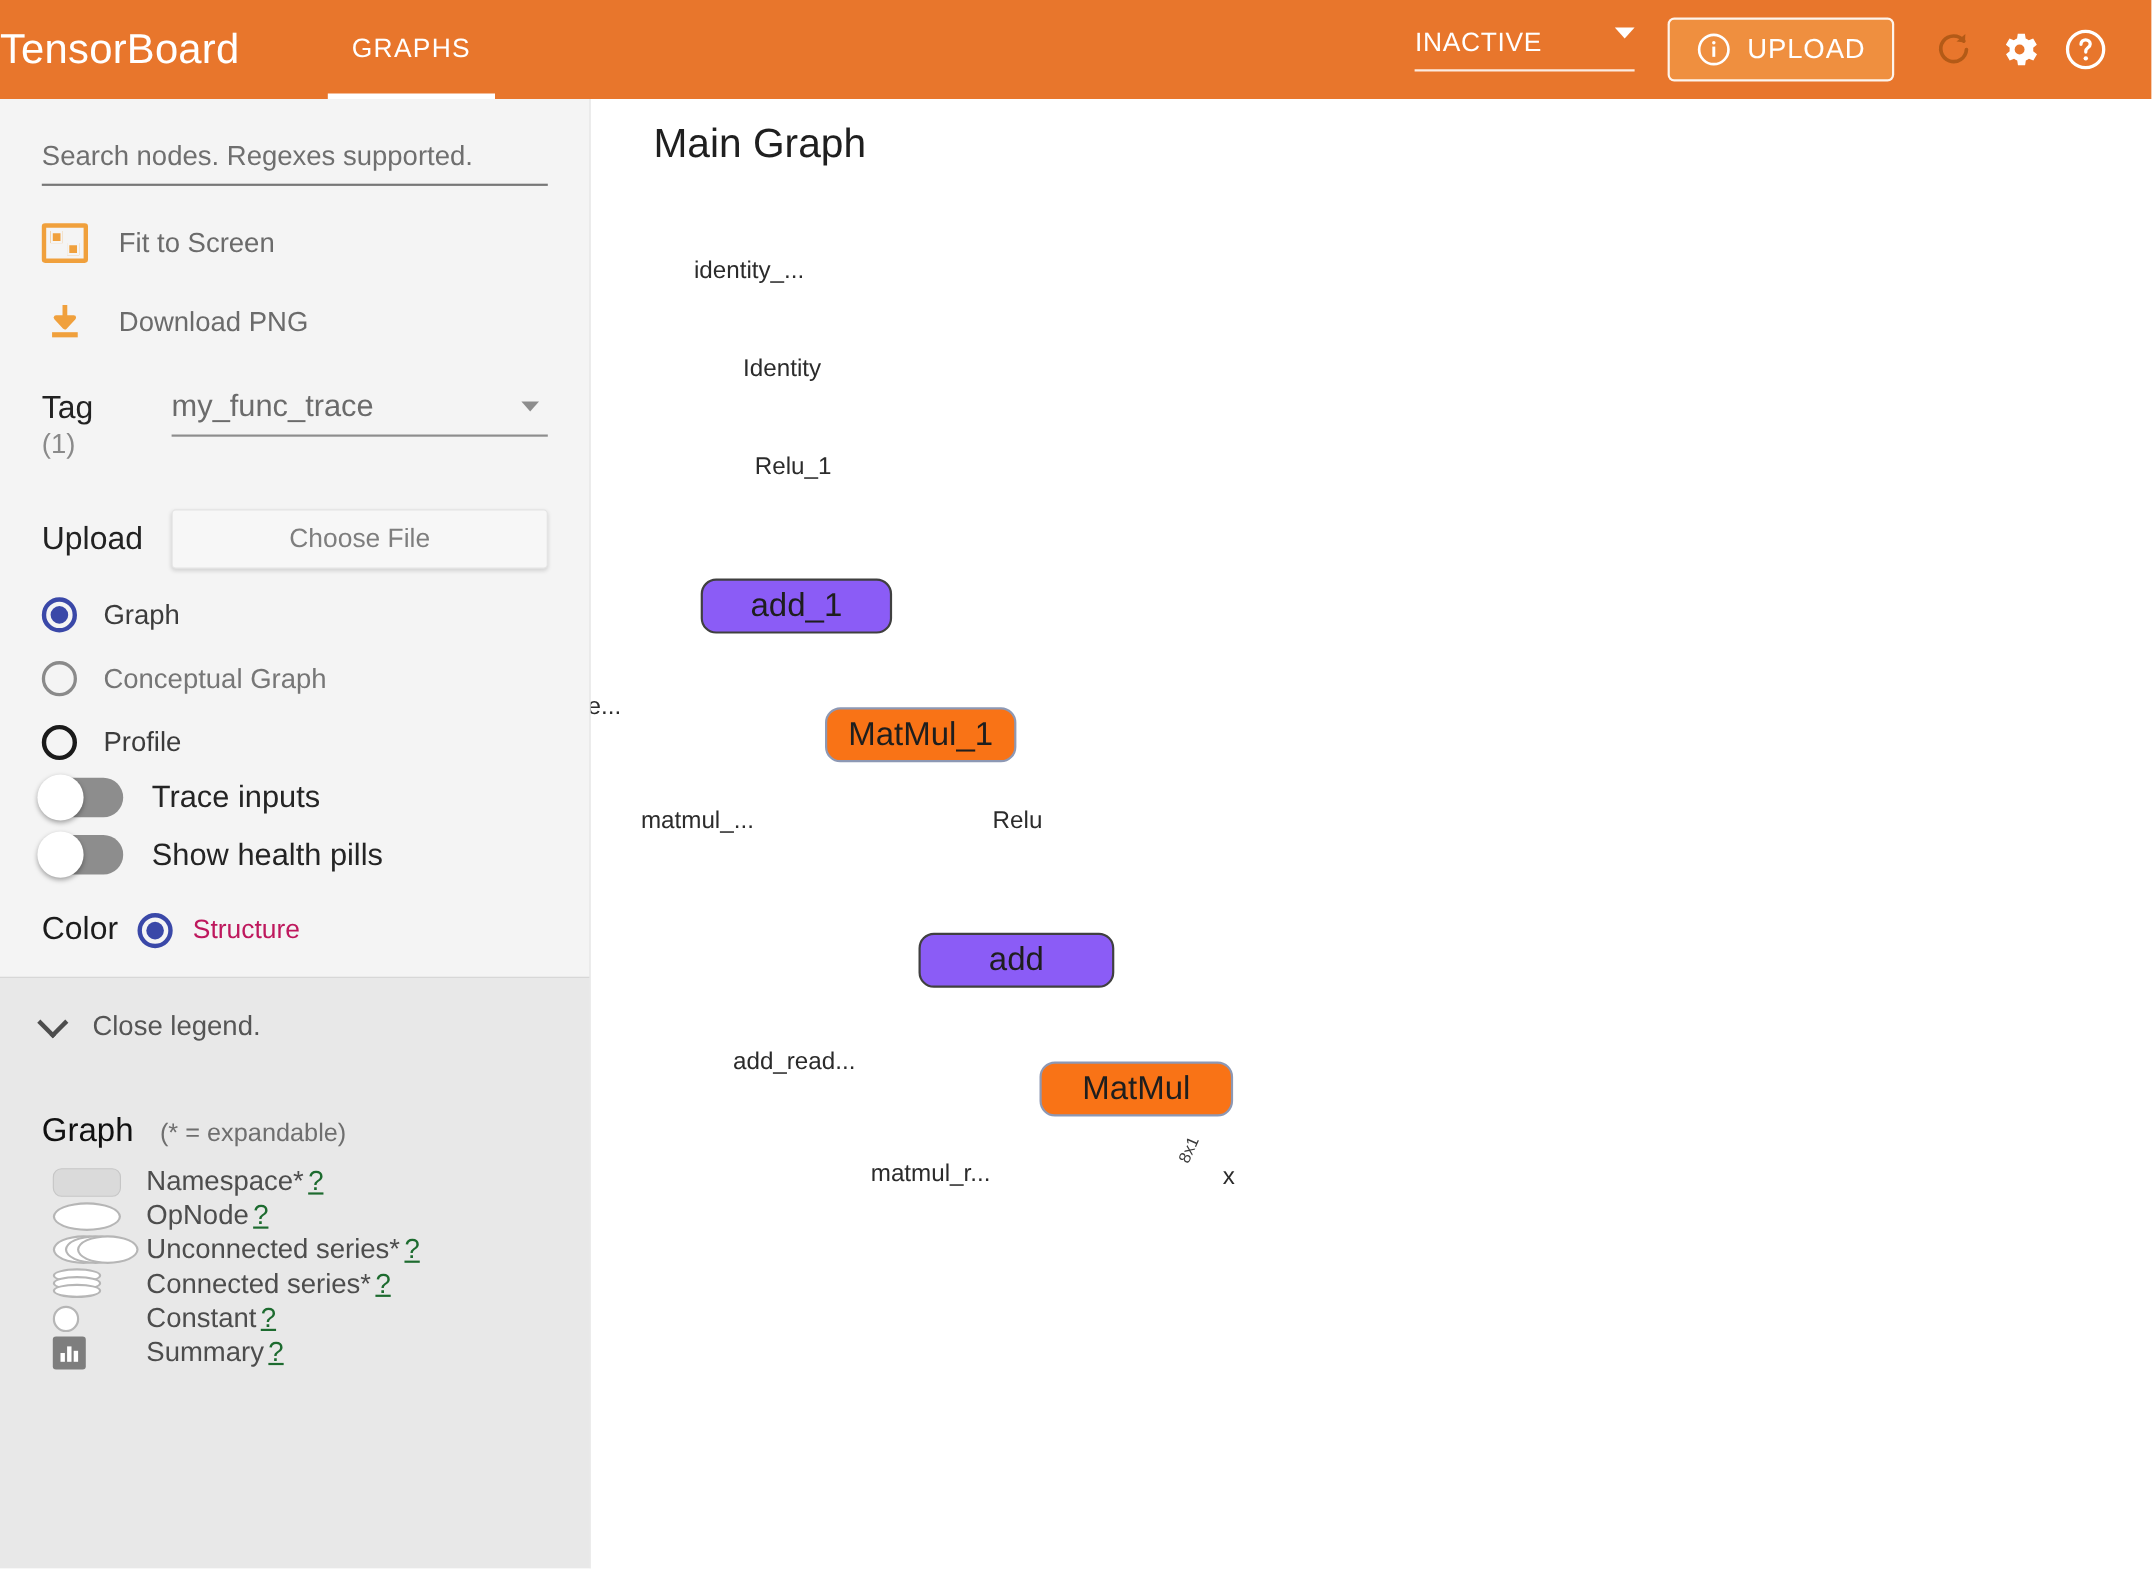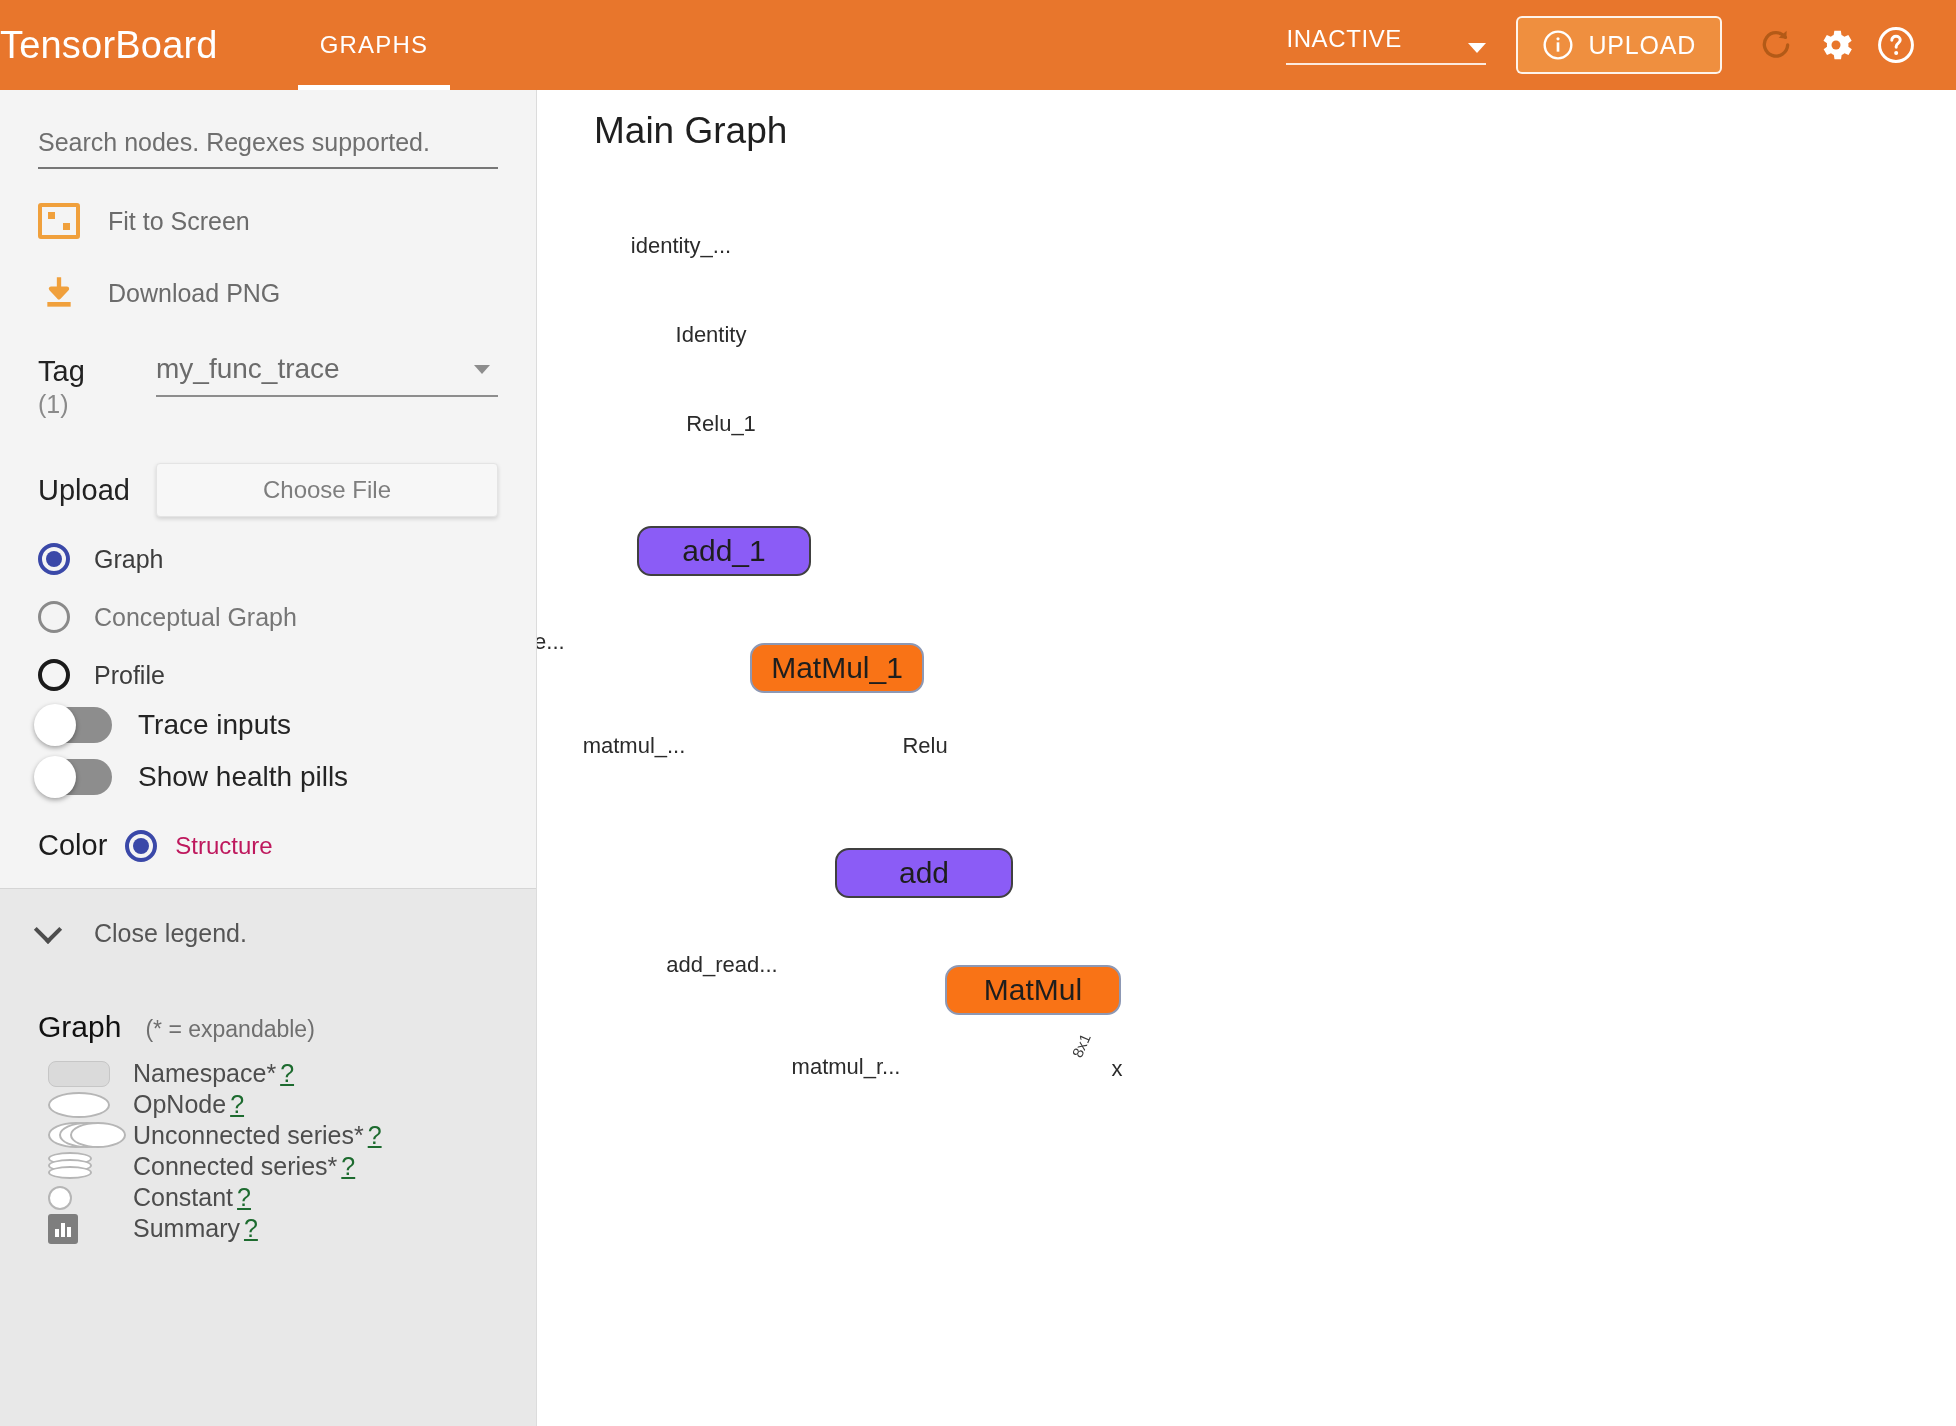--- a/index.html
+++ b/index.html
@@ -50,21 +50,21 @@
     align-items: center;
     gap: 0px;
   }
   .status-select {
     position: relative;
     margin-right: 30px;
     padding-bottom: 10px;
     border-bottom: 2px solid rgba(255,255,255,.85);
     width: 200px;
     display: flex;
-    align-items: flex-end;
+    align-items: flex-start;
     justify-content: space-between;
     cursor: pointer;
   }
   .status-select .txt { font-size: 24px; letter-spacing: .6px; }
   .caret {
     width: 0; height: 0;
     border-left: 9px solid transparent;
     border-right: 9px solid transparent;
     border-top: 10px solid #fff;
     margin-left: 12px;
@@ -261,21 +261,21 @@
   
   .legend {
     background: #e8e8e8;
     border-top: 1px solid #d5d5d5;
     padding: 30px 38px 10px 38px;
     height: 100%;
   }
   .legend-close {
     display: flex;
     align-items: center;
-    gap: 36px;
+    gap: 26px;
     cursor: pointer;
     margin-bottom: 28px;
   }
   .chev {
     width: 20px; height: 20px;
     border-right: 4px solid #4d4d4d;
     border-bottom: 4px solid #4d4d4d;
     transform: rotate(45deg) translate(-3px,-3px);
     flex: 0 0 auto;
   }

